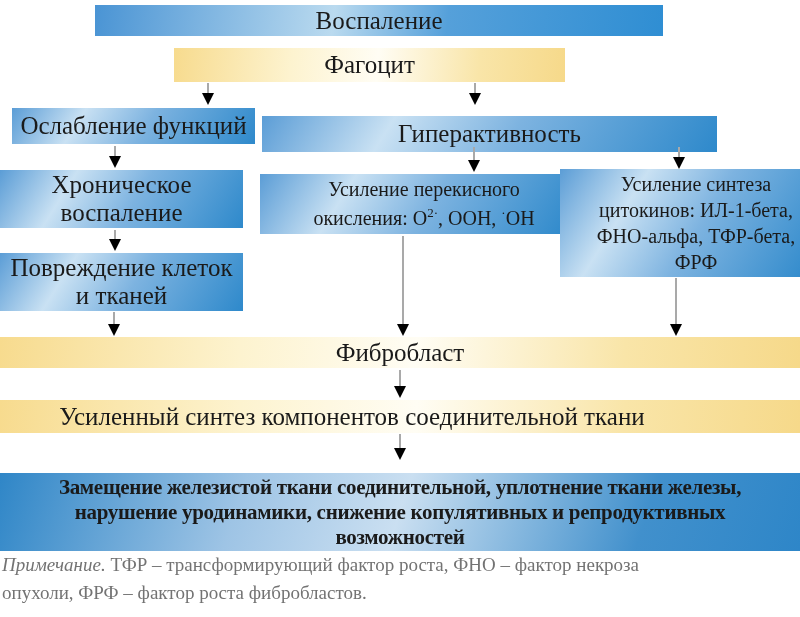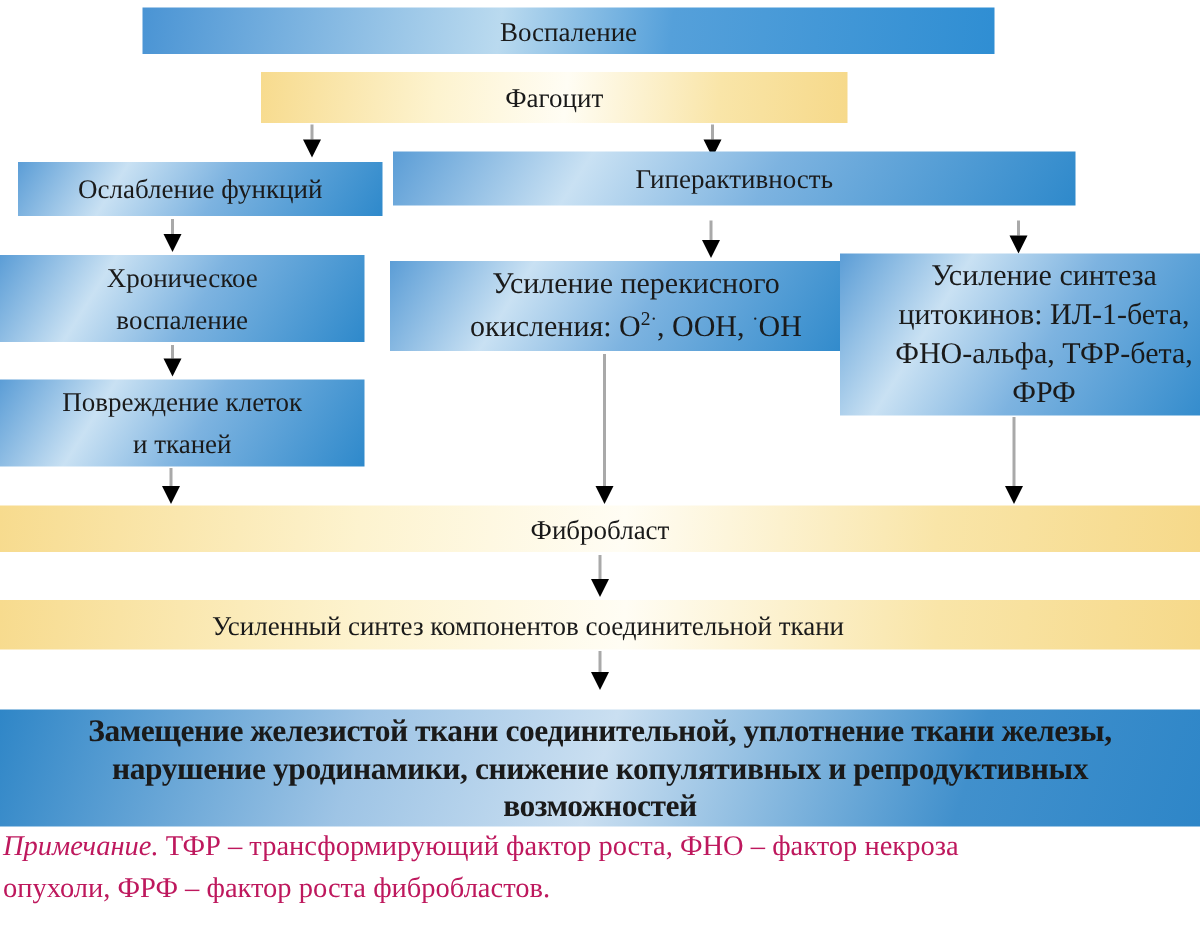--- a/index.html
+++ b/index.html
@@ -8,21 +8,21 @@
     background:#ffffff;
     font-family:"Liberation Serif", serif;
     color:#1a1a1a;
     overflow:hidden;
   }
   .node {
     position:absolute;
     display:flex; flex-direction:column;
     align-items:center; justify-content:center;
     text-align:center;
-    font-size:18px;
+    font-size:25px;
     line-height:28px;
   }
   .blue {
     background:linear-gradient(122deg, #5b9dd6 0%, #c9e1f3 28%, #7db3e0 55%, #2e89cb 100%);
   }
   .blue-bar {
     background:linear-gradient(97deg, #4a94d4 0%, #badaef 42%, #55a0da 62%, #2f8ed3 100%);
   }
   .blue-wide {
     background:linear-gradient(108deg, #2f86c7 0%, #9ec4e5 30%, #cadff1 50%, #4190cc 80%, #2e86c8 100%);
@@ -44,21 +44,21 @@
     width:2px; margin:0 auto; background:#a9a9a9;
   }
   .arrow .head {
     width:0; height:0; margin:0 auto;
     border-left:6px solid transparent;
     border-right:6px solid transparent;
     border-top:12px solid #000000;
   }
   .note {
     position:absolute; left:2px; top:551px; width:740px;
-    font-size:19px; line-height:28px; color:#be185d;
+    font-size:19px; line-height:28px; color:#737373;
   }
   .note .nlabel { font-style:italic; }
 </style>
 </head>
 <body>
 
 <div class="node blue-bar" style="left:95px; top:5px; width:568px; height:31px;">
   <span>Воспаление</span>
 </div>
 
@@ -71,21 +71,21 @@
   <div class="head"></div>
 </div>
 <div class="arrow" style="left:469px; top:83px;">
   <div class="stem" style="height:10px;"></div>
   <div class="head"></div>
 </div>
 
 <div class="node blue" style="left:12px; top:108px; width:243px; height:36px;">
   <span>Ослабление функций</span>
 </div>
-<div class="node blue" style="left:262px; top:101px; width:455px; height:36px;">
+<div class="node blue" style="left:262px; top:116px; width:455px; height:36px;">
   <span>Гиперактивность</span>
 </div>
 
 <div class="arrow" style="left:109px; top:146px;">
   <div class="stem" style="height:10px;"></div>
   <div class="head"></div>
 </div>
 <div class="arrow" style="left:468px; top:147px;">
   <div class="stem" style="height:13px;"></div>
   <div class="head"></div>

